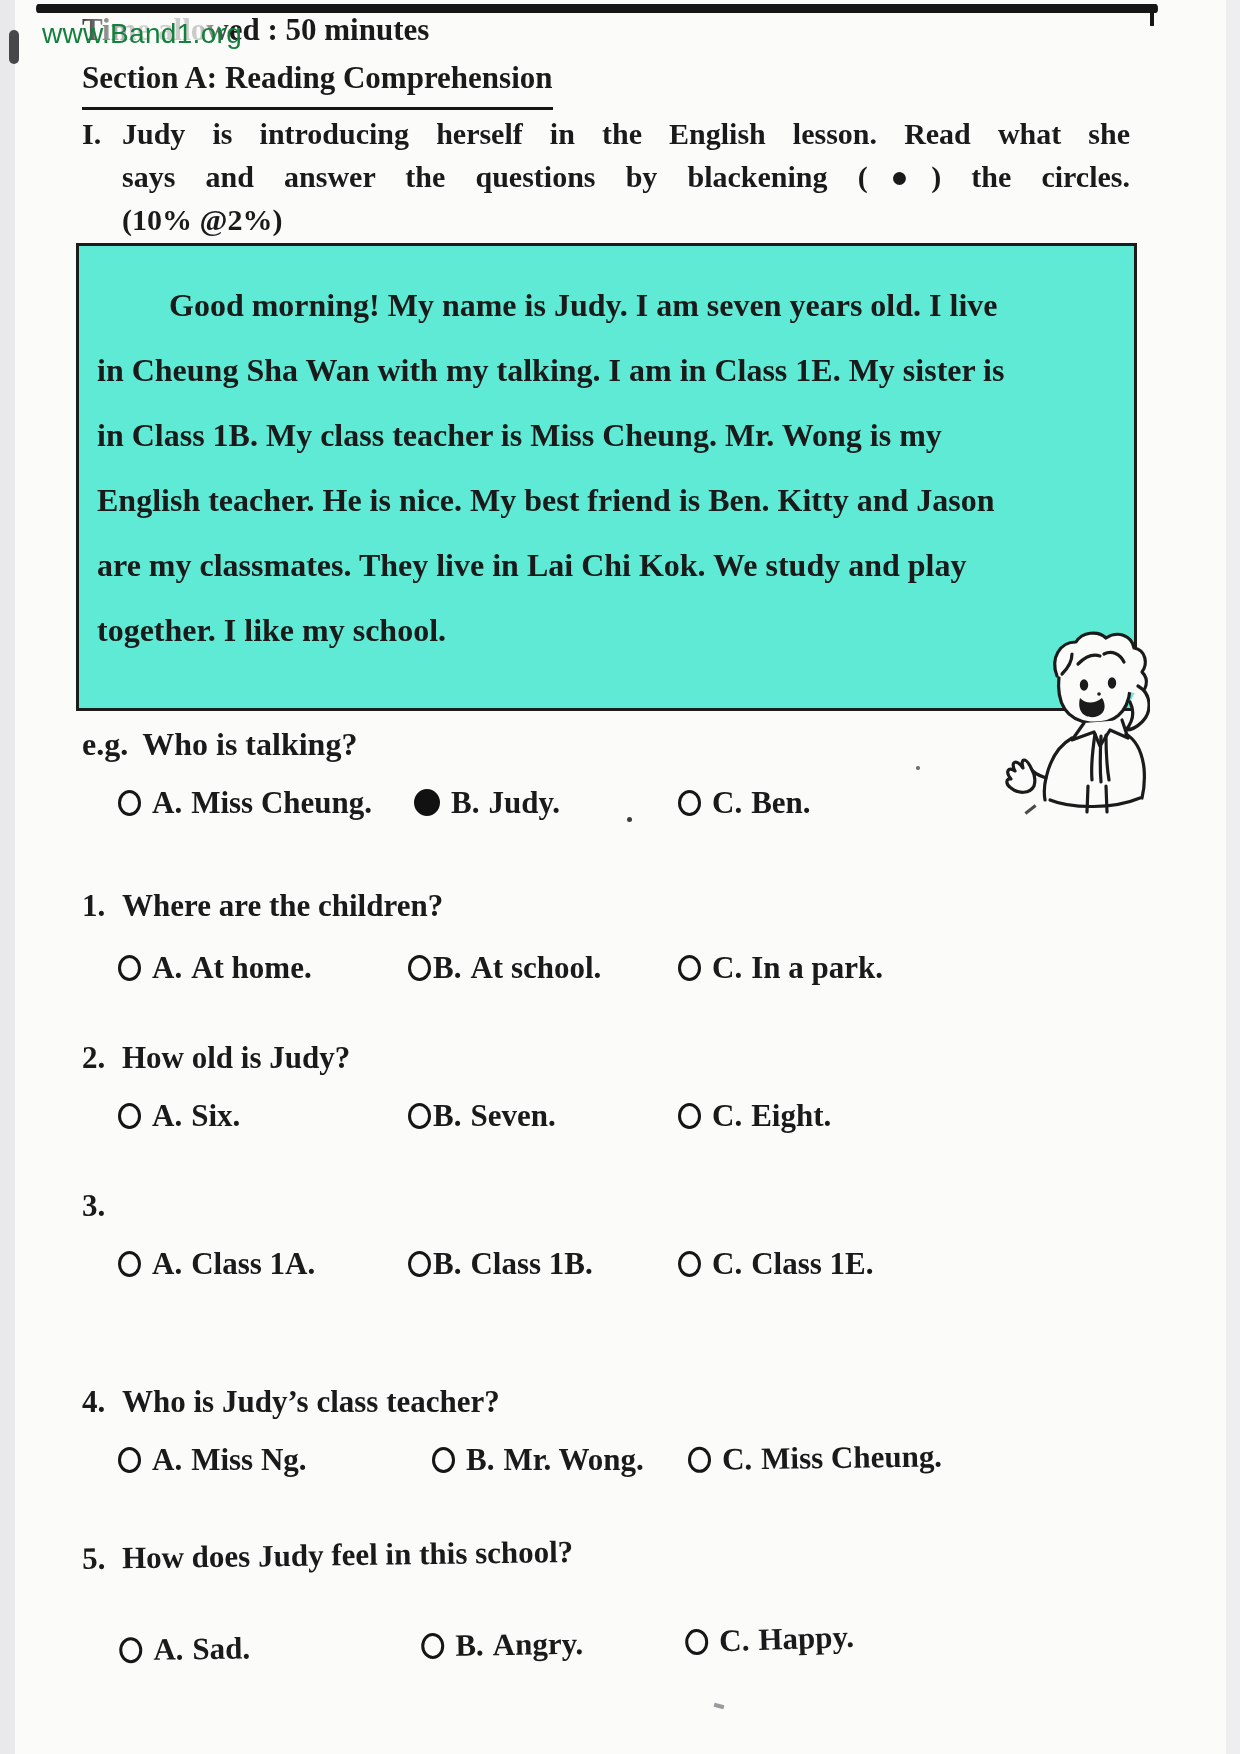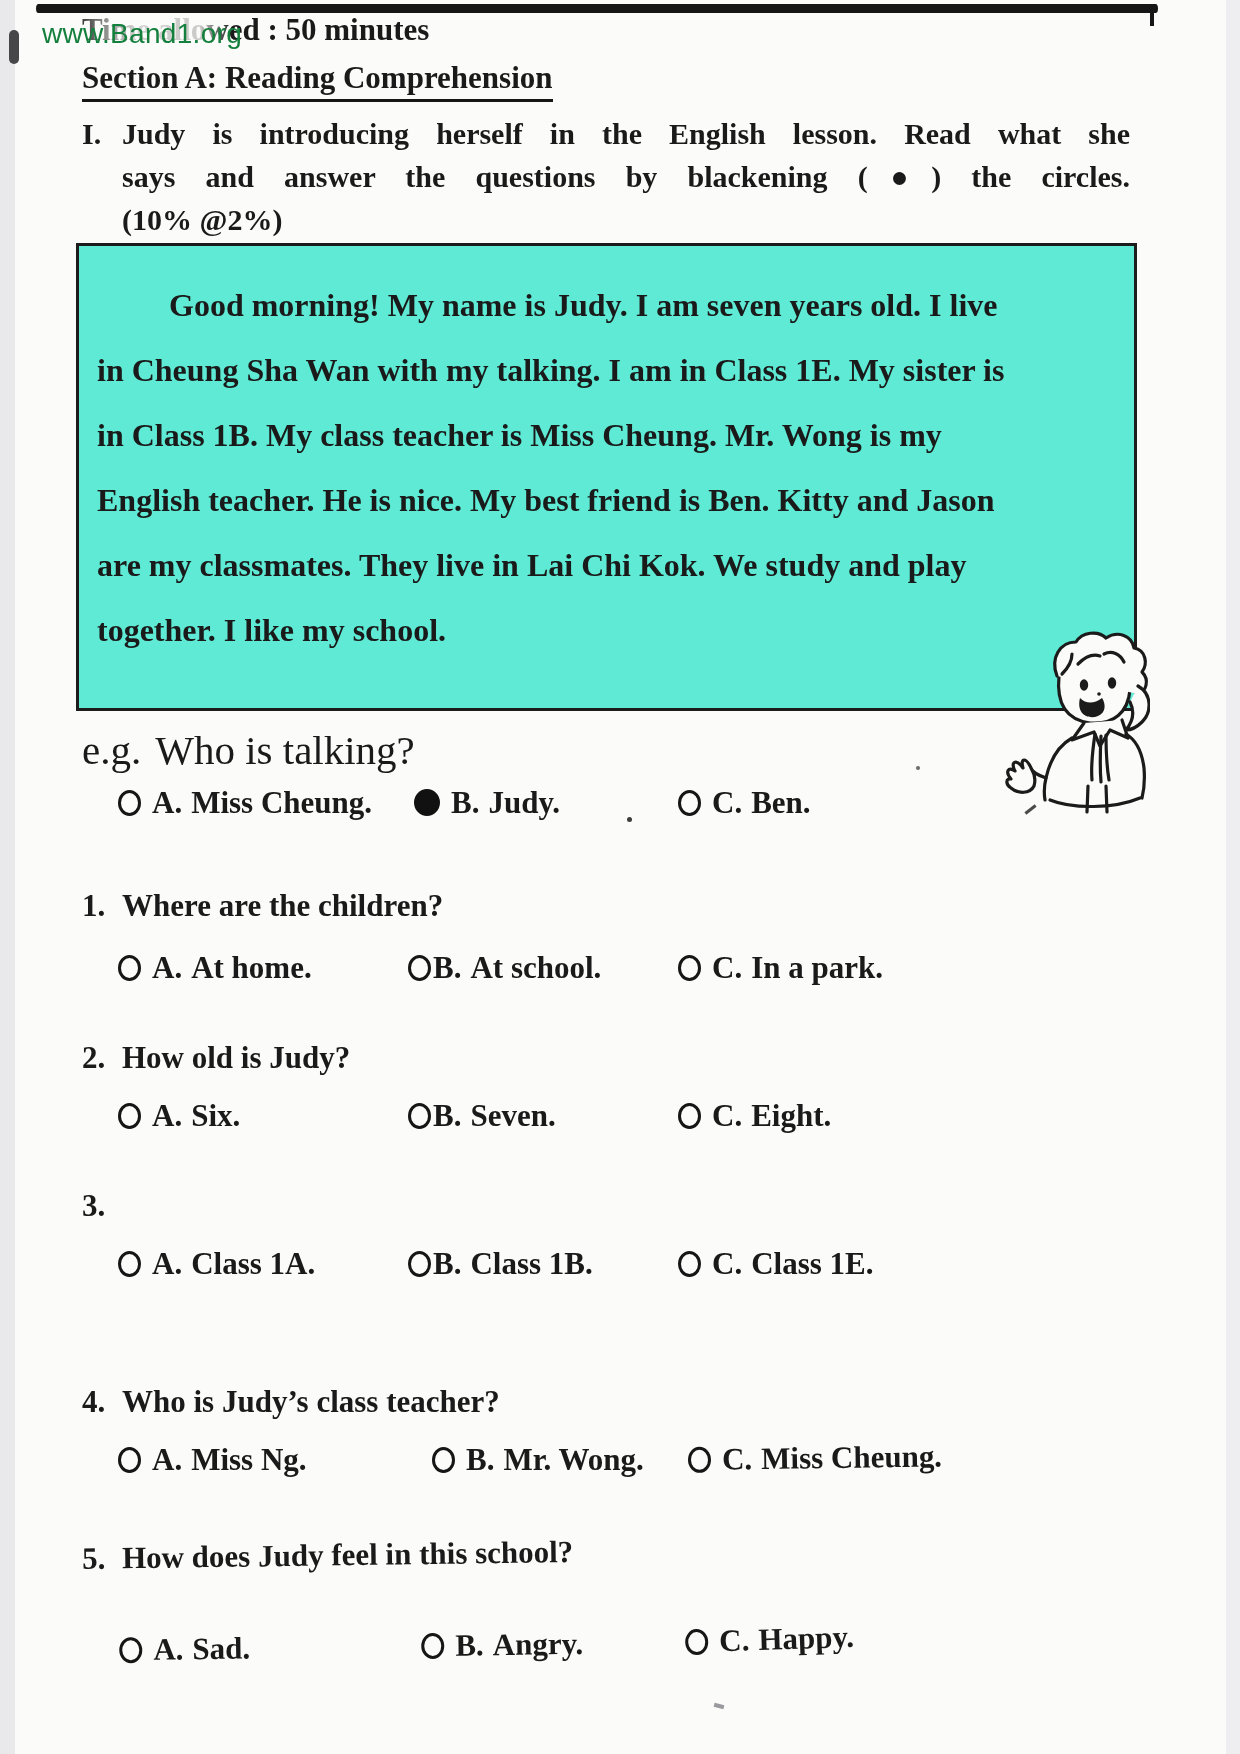--- a/index.html
+++ b/index.html
@@ -25,35 +25,35 @@
     font-family:"Liberation Sans","DejaVu Sans",sans-serif;
     font-size:28px; color:#15803d; letter-spacing:0.3px;
   }
   .time-line {
     position:absolute; left:82px; top:12px; font-size:31px; font-weight:bold; white-space:nowrap;
     -webkit-mask-image:linear-gradient(90deg, rgba(0,0,0,.85) 0px, rgba(0,0,0,.45) 26px, rgba(0,0,0,.18) 55px, rgba(0,0,0,.22) 118px, rgba(0,0,0,1) 150px);
             mask-image:linear-gradient(90deg, rgba(0,0,0,.85) 0px, rgba(0,0,0,.45) 26px, rgba(0,0,0,.18) 55px, rgba(0,0,0,.22) 118px, rgba(0,0,0,1) 150px);
   }
   .section-heading {
     position:absolute; left:82px; top:60px; font-size:31px; font-weight:bold;
-    border-bottom:3px solid #161616; padding-bottom:3px; white-space:nowrap;
+    border-bottom:3px solid #161616; padding-bottom:11px; white-space:nowrap;
   }
   .instruction { position:absolute; left:82px; top:112px; width:1052px; font-size:30px; font-weight:bold; line-height:43px; }
   .instr-body  { position:relative; padding-left:40px; }
   .instr-marker{ position:absolute; left:0; top:0; }
   .instr-line.jl { text-align:justify; text-align-last:justify; width:1008px; }
 
   .passage-box {
     position:absolute; left:76px; top:243px; width:1055px; height:462px;
     border:3px solid #1c1c1c; background:#5eead4;
   }
   .passage { padding:27px 14px 0 18px; font-size:32px; font-weight:bold; line-height:65px; white-space:nowrap; }
   .p-line:first-child { text-indent:72px; }
 
-  .eg-row  { position:absolute; left:82px; top:726px; font-size:41px; font-weight:normal; }
+  .eg-row  { position:absolute; left:82px; top:726px; font-size:32px; font-weight:bold; }
   .eg-label{ margin-right:14px; }
 
   .question { position:absolute; left:0; width:1240px; font-size:31px; font-weight:bold; }
   .q-line   { position:relative; padding-left:122px; }
   .q-num    { position:absolute; left:82px; top:0; }
   .opts     { position:absolute; left:0; top:0; width:1240px; height:50px; }
   .opt      { position:absolute; white-space:nowrap; font-size:31px; font-weight:bold; }
   .colA { left:118px; }  .colB { left:408px; }  .colC { left:678px; }
   .bubble {
     display:inline-block; width:23px; height:26px; box-sizing:border-box;

